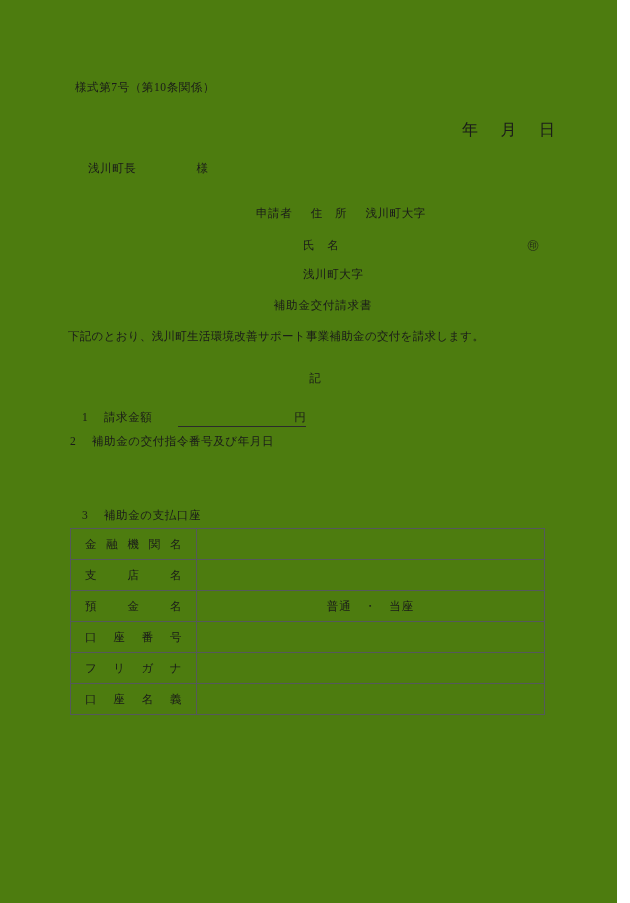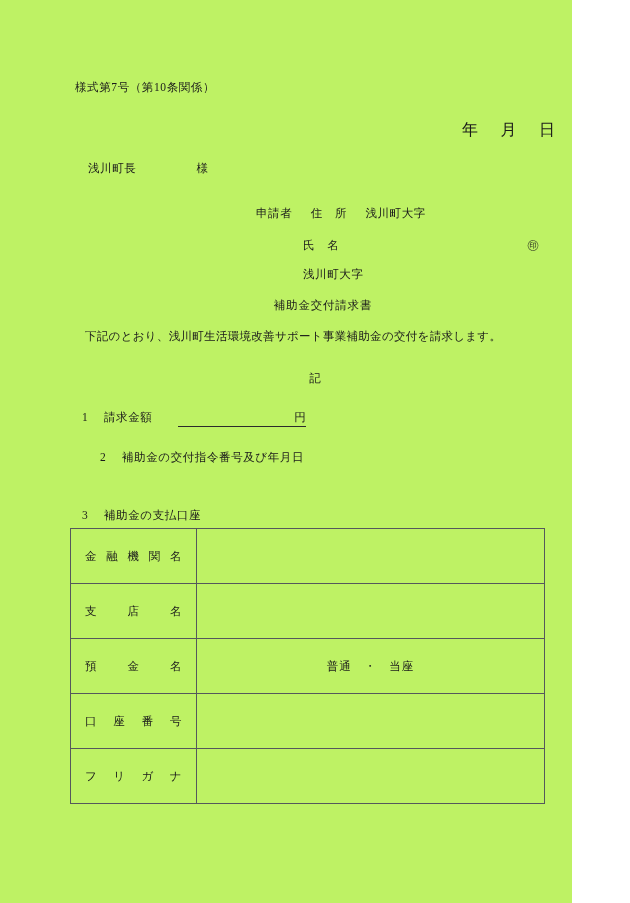--- a/index.html
+++ b/index.html
@@ -11,23 +11,23 @@
     height: 903px;
     background: #ffffff;
     font-family: "Liberation Serif", "DejaVu Serif", serif;
     color: #1a1a1a;
     position: relative;
     overflow: hidden;
   }
   .page {
     position: absolute;
     left: 0; top: 0;
-    width: 572px;
+    width: 617px;
     height: 903px;
-    background: #bef264;
+    background: #4d7c0f;
   }
   .abs { position: absolute; white-space: pre; }
 
   
   .form-code {
     left: 75px; top: 80px;
     font-size: 11.5px;
     letter-spacing: 0.6px;
   }
   .date-line {
@@ -61,21 +61,21 @@
 
   
   .doc-title {
     left: 8px; top: 298px;
     width: 630px;
     text-align: center;
     font-size: 11.5px;
     letter-spacing: 0.8px;
   }
   .lead {
-    left: 85px; top: 329px;
+    left: 68px; top: 329px;
     font-size: 11.5px;
     letter-spacing: 0.3px;
   }
   .ki {
     left: 0; top: 371px;
     width: 630px;
     text-align: center;
     font-size: 11.5px;
   }
 
@@ -87,37 +87,37 @@
   .item-num { display: inline-block; width: 22px; }
   .it1 { left: 70px; top: 410px; margin-left: 12px; }
   .amount-field {
     display: inline-block;
     width: 128px;
     border-bottom: 1px solid #2b2b2b;
     margin-left: 26px;
     text-align: right;
     padding-bottom: 1px;
   }
-  .it2 { left: 70px; top: 450px; margin-left: 30px; }
+  .it2 { left: 70px; top: 434px; }
   .it2b { left: 157px; top: 472px; }
   .it3 { left: 82px; top: 508px; }
 
   
   .acct-table {
     position: absolute;
     left: 70px; top: 528px;
     width: 475px;
     border-collapse: collapse;
     table-layout: fixed;
     font-size: 11.5px;
   }
   .acct-table td {
     border: 1px solid #55585c;
     height: 30px;
-    padding: 12px 6px;
+    padding: 0 6px;
     vertical-align: middle;
   }
   .acct-table td.lbl {
     width: 97px;
     text-align: justify;
     text-align-last: justify;
     letter-spacing: 0.5px;
     padding: 0 14px;
   }
   .acct-table td.val {
@@ -172,16 +172,20 @@
       <td class="val">普通　・　当座</td>
     </tr>
     <tr>
       <td class="lbl">口座番号</td>
       <td class="val"></td>
     </tr>
     <tr>
       <td class="lbl">フリガナ</td>
       <td class="val"></td>
     </tr>
+    <tr class="faint-top">
+      <td class="lbl">口座名義</td>
+      <td class="val"></td>
+    </tr>
   </tbody>
     </table>
 
 </div>
 
 </body></html>

